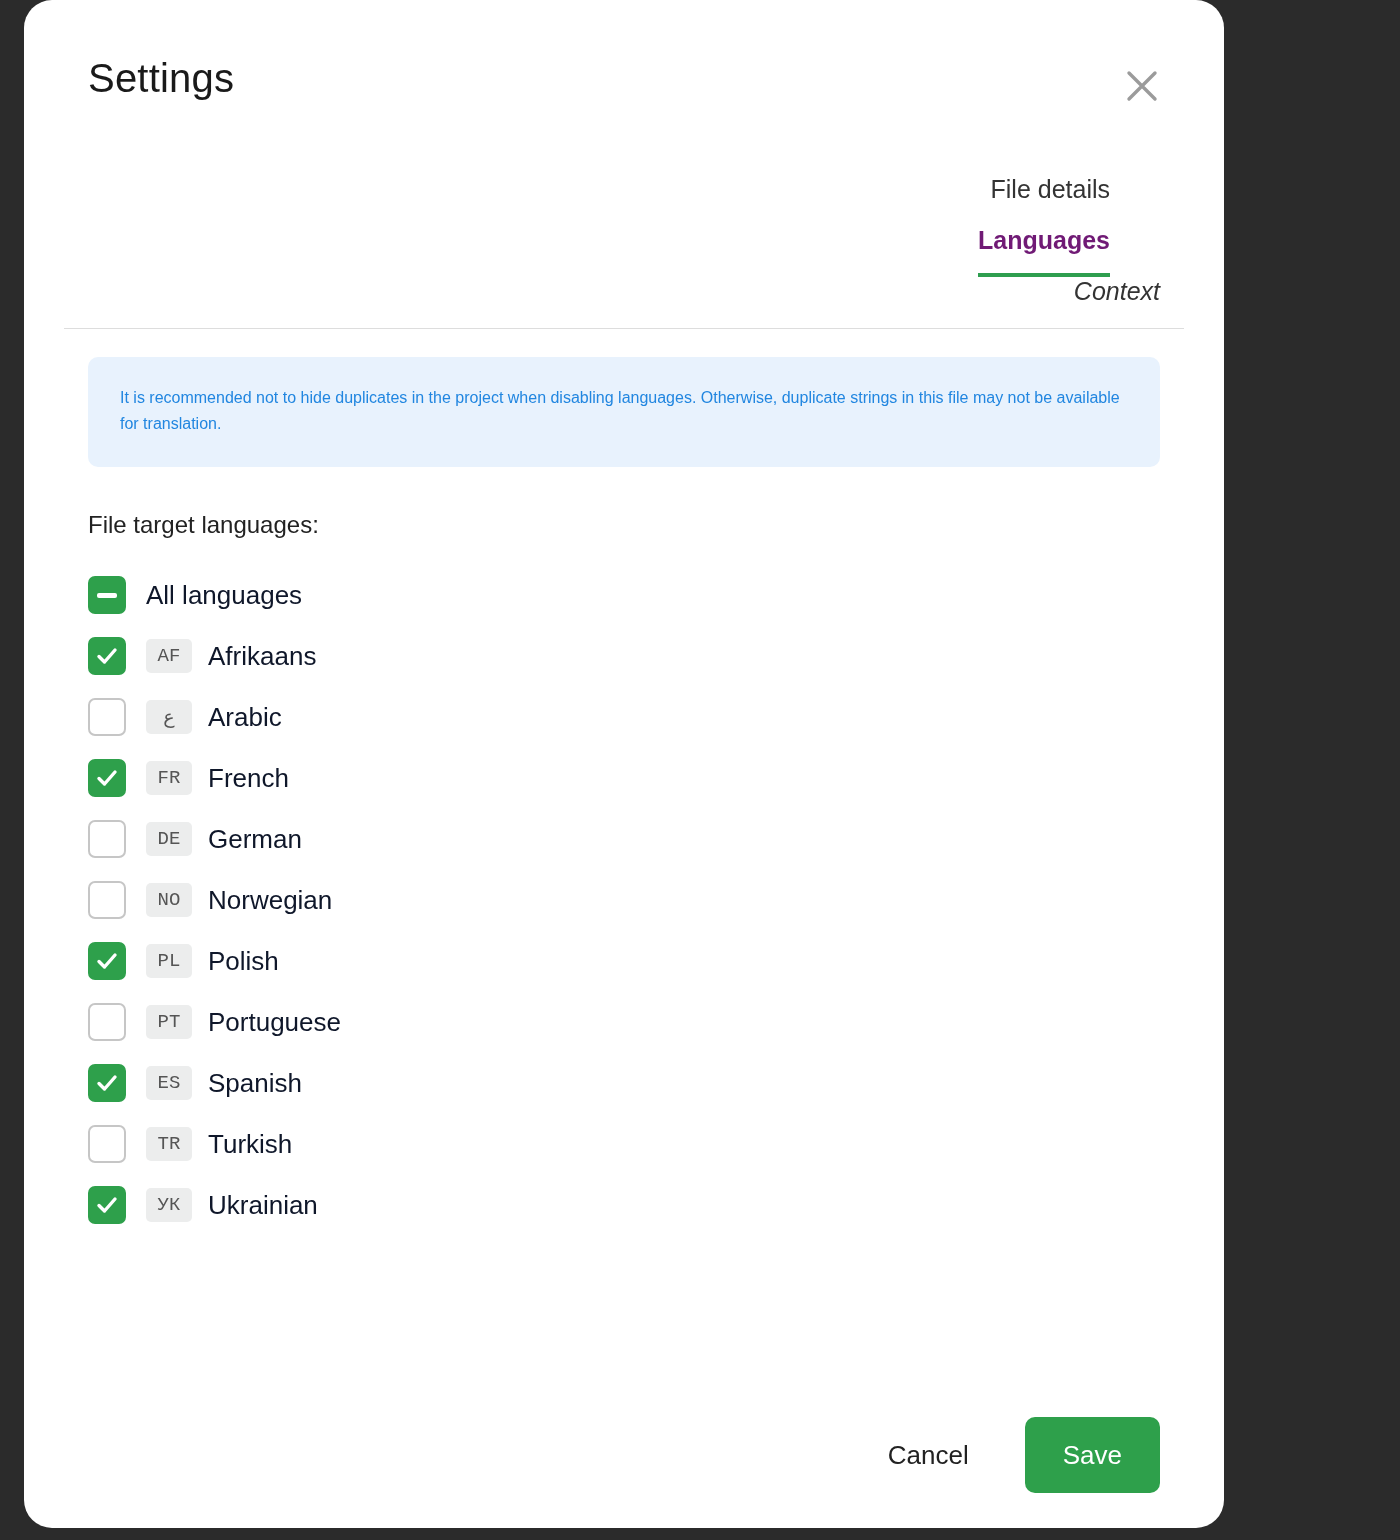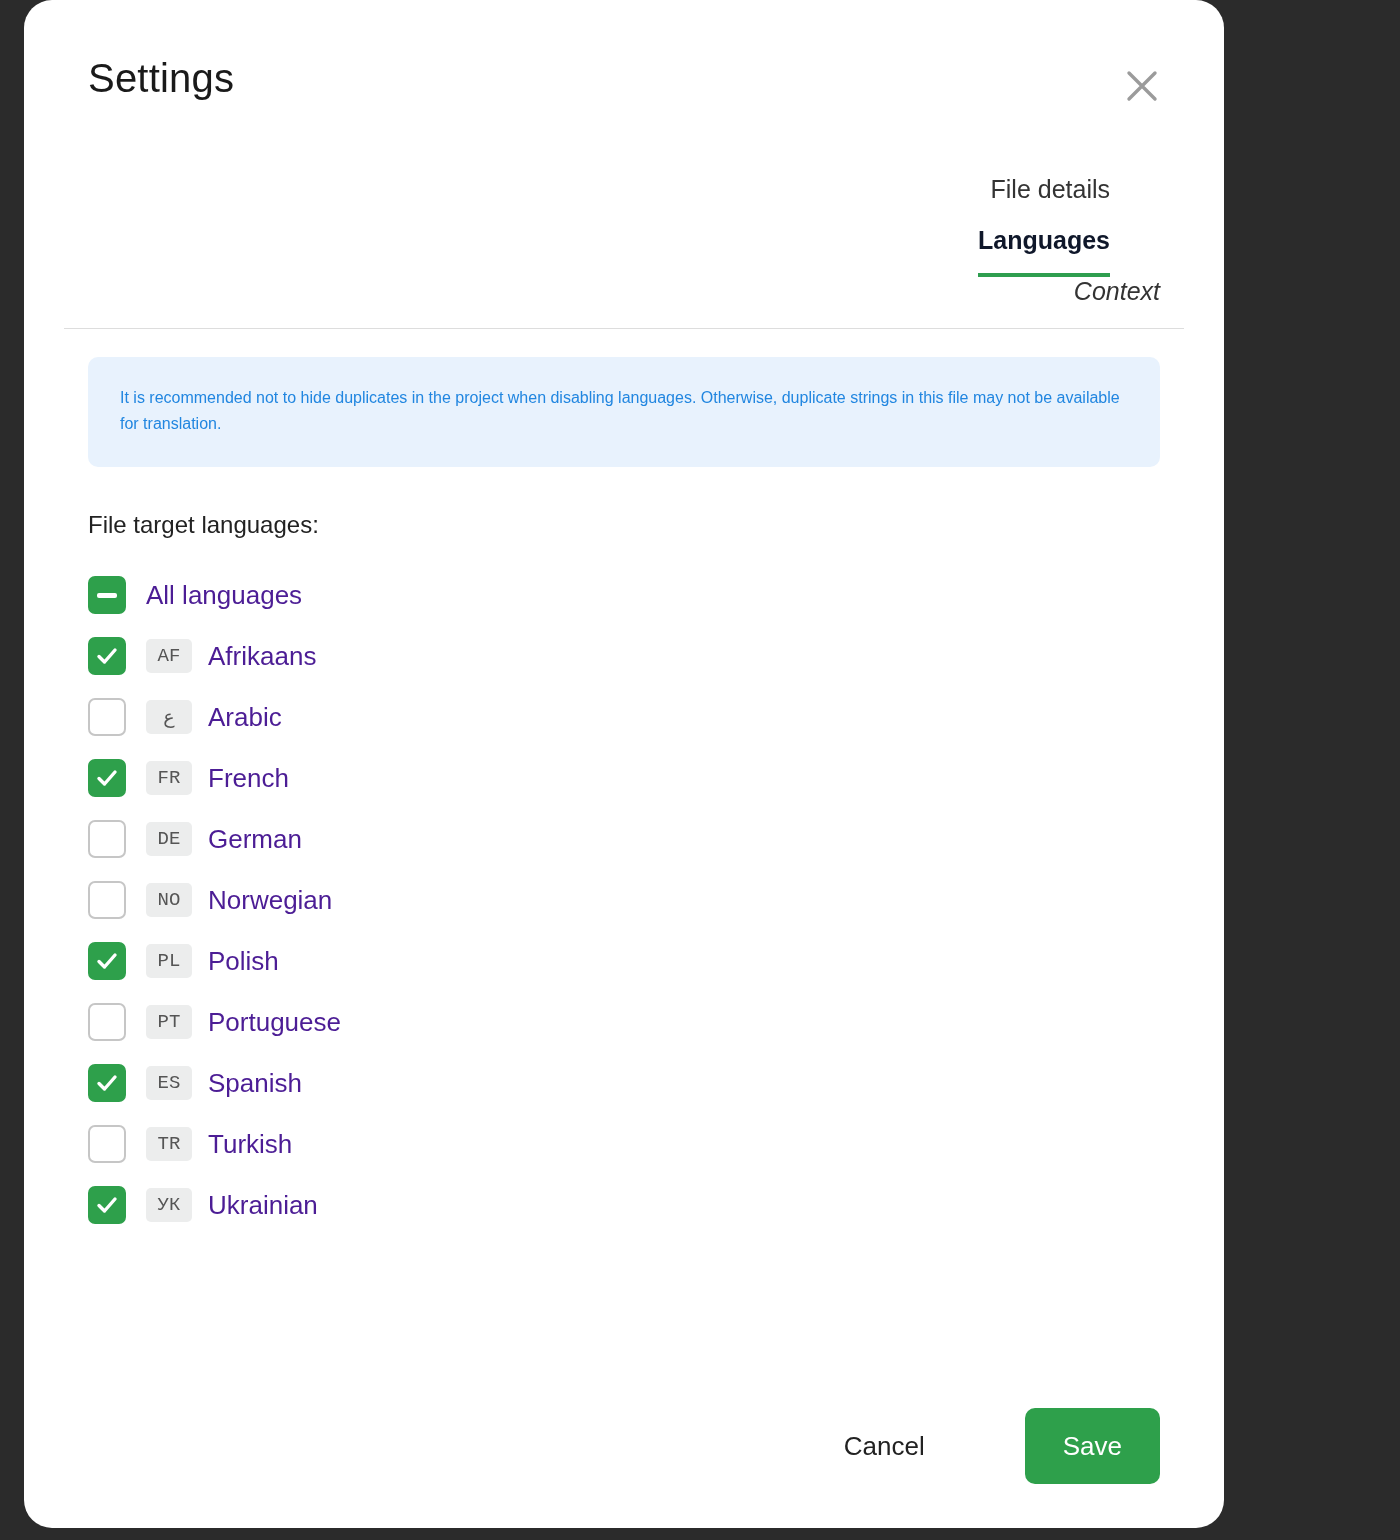--- a/index.html
+++ b/index.html
@@ -63,21 +63,21 @@
     margin-right: 50px;
     cursor: pointer;
     background: none;
     border: none;
     border-bottom: 4px solid transparent;
     font-family: "Liberation Sans", sans-serif;
     white-space: nowrap;
   }
   .tab:last-child { margin-right: 0; font-style: italic; }
   .tab.active {
-    color: #0f172a;
+    color: #701a75;
     font-weight: bold;
     border-bottom-color: #2e9e4f;
   }
 
   .notice {
     margin: 28px 64px 0 64px;
     background: #e8f2fd;
     border-radius: 10px;
     padding: 28px 32px 30px 32px;
   }
@@ -143,33 +143,32 @@
     font-family: Liberation Mono, monospace;
     display: flex;
     align-items: center;
     justify-content: center;
     padding: 12px 7px;
     flex: 0 0 auto;
   }
   .lang-name {
     margin-left: 16px;
     font-size: 26px;
-    color: #4c1d95;
+    color: #0f172a;
   }
   .lang-row.all .lang-name {
     margin-left: 20px;
   }
 
   .footer {
     position: absolute;
     right: 64px;
-    bottom: 44px;
-    display: flex;
-    align-items: center;
-    gap: 44px;
+    bottom: 35px;
+    display: flex;
+    align-items: center;
   }
   .cancel-btn {
     font-size: 26px;
     color: #222222;
     background: none;
     border: none;
     cursor: pointer;
     padding: 12px 20px;
     font-family: "Liberation Sans", sans-serif;
     margin-right: 36px;

